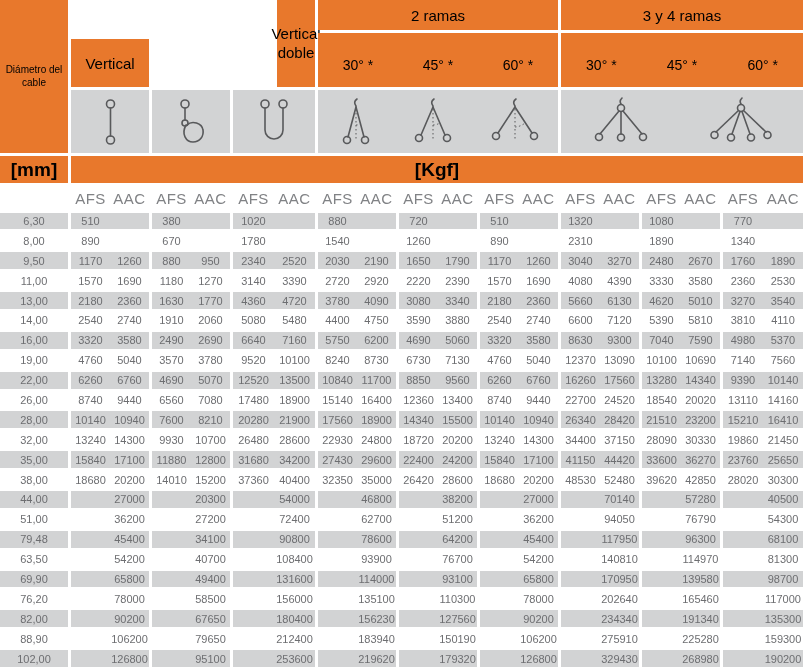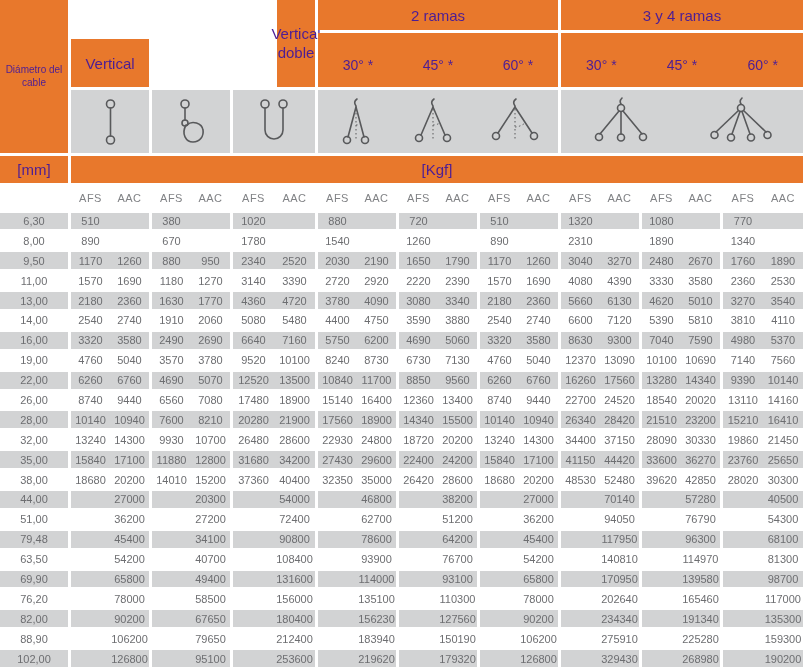--- a/index.html
+++ b/index.html
@@ -11,21 +11,21 @@
   .grid{
     display:grid;
     grid-template-columns:68px 78px 78px 82px 78px 78px 78px 78px 78px 80px;
     column-gap:3px;
   }
   
   .header-grid{
     grid-template-rows:30px 54px 63px;
     row-gap:3px;
   }
-  .orange{background:#E8782C;color:#4c1d95;}
+  .orange{background:#E8782C;color:#000000;}
   .grayband{background:#D2D3D4;}
   .cell{display:flex;align-items:center;justify-content:center;}
   .diam-cell{
     grid-column:1;grid-row:1/4;
     font-size:10px;line-height:1.25;text-align:center;padding:0 3px;
   }
   .top-cell{font-size:15px;}
   .hdr-vertical{grid-column:2;grid-row:1/3;margin-top:39px;}
   .hdr-lazo{grid-column:3;grid-row:1/3;}
   .hdr-vdoble{grid-column:4;grid-row:1/3;text-align:center;line-height:1.25;margin-left:44px;}
@@ -39,27 +39,27 @@
   .icon-v{grid-column:2;}
   .icon-l{grid-column:3;}
   .icon-vd{grid-column:4;}
   .icons-2r{grid-column:5/8;justify-content:space-around;}
   .icons-34r{grid-column:8/11;justify-content:center;gap:48px;}
   svg{display:block;}
   .sl{stroke:#58595B;stroke-width:1.6;fill:none;stroke-linecap:round;}
   .sl-dot{stroke:#58595B;stroke-width:1;fill:none;stroke-dasharray:1.5,2.5;}
   
   .units-band{margin-top:3px;height:27px;}
-  .unit-cell{font-weight:normal;font-size:15px;}
+  .unit-cell{font-weight:bold;font-size:19px;}
   .kgf-cell{grid-column:2/11;}
   
   .sub-band{margin-top:2px;height:26px;}
   .pair{display:flex;width:100%;height:100%;}
   .pair > span{flex:1;display:flex;align-items:center;justify-content:center;}
-  .sub-band .pair > span{color:#808285;font-size:11px;letter-spacing:0.5px;}
+  .sub-band .pair > span{color:#808285;font-size:15px;letter-spacing:0.5px;}
   
   .tbody{margin-top:0px;}
   .row{height:19.9px;text-align:right;}
   .row .cell, .row .pair{font-size:11px;color:#6D6E71;}
   .row.odd .bandbg{
     background:#D2D3D4;
     background-clip:content-box;
     padding:1.5px 0;
     box-sizing:border-box;
   }

